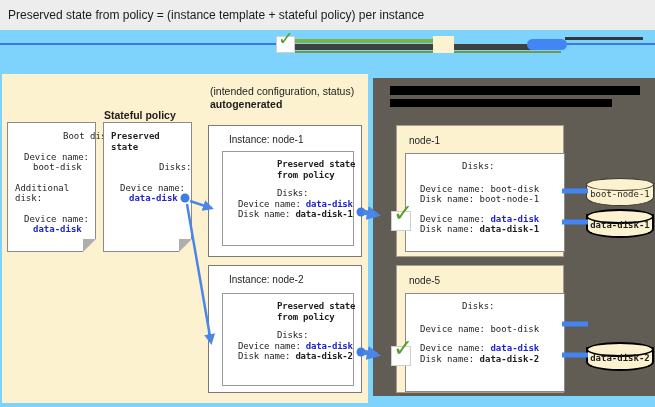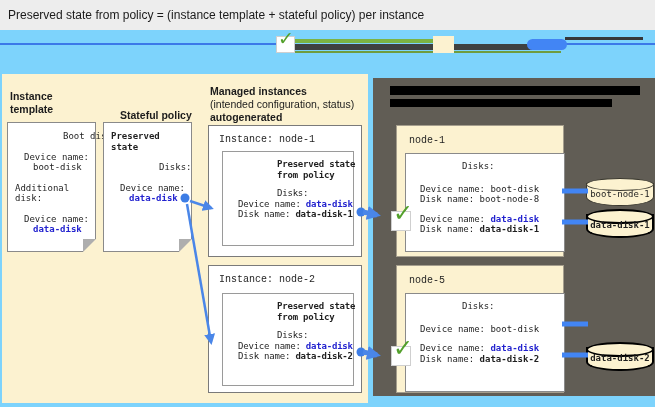--- a/index.html
+++ b/index.html
@@ -40,26 +40,26 @@
   .dl{white-space:nowrap;padding-left:48px;}
   .ind1{padding-left:9px;}
   .ind2{padding-left:18px;}
   .mt{margin-top:10px;}
   .mt8{margin-top:8px;}
   .b{font-weight:bold;}
   .blue{color:#2323cf;font-weight:bold;}
 
   
   .ibox{background:#fff;border:1px solid #7a7a7a;}
-  .ibox-title{position:absolute;left:10px;top:8px;font-family:Liberation Mono, monospace;font-size:10px;color:#1f1f1f;}
+  .ibox-title{position:absolute;left:20px;top:8px;font-family:Liberation Sans, sans-serif;font-size:10px;color:#1f1f1f;}
   .inner{position:absolute;border:1px solid #9a9a9a;background:#fff;padding:7px 0 0 6px;letter-spacing:-0.2px;}
 
   
   .nbox{background:#fcf2d0;border:1px solid #a59e8d;}
-  .nbox-title{position:absolute;left:12px;top:9px;font-family:Liberation Mono, monospace;font-size:10px;color:#1f1f1f;}
+  .nbox-title{position:absolute;left:12px;top:9px;font-family:Liberation Sans, sans-serif;font-size:10px;color:#1f1f1f;}
   .nwhite{position:absolute;left:8px;top:27px;width:150px;height:90px;background:#fff;border:1px solid #8a8a8a;padding:7px 0 0 8px;box-sizing:content-box;}
   .nwhite .ind1{padding-left:6px;}
 
   
   .checkbox{width:18px;height:18px;background:#fff;border:1px solid #cfcfcf;z-index:45;}
   .checkbox .ck{position:absolute;left:1px;top:-11px;font-size:24px;font-weight:bold;color:#53a02b;
                 font-family:"DejaVu Sans",sans-serif;line-height:24px;}
   .checkbox.small{width:17px;height:15px;}
   .checkbox.small .ck{font-size:19px;top:-8px;left:1px;line-height:19px;}
 
@@ -93,24 +93,22 @@
   <div class="abs checkbox small" style="left:276px;top:36px;">
     <span class="ck">✓</span>
   </div>
 
   <div id="cream-panel" class="abs"></div>
   <div id="gray-panel" class="abs"></div>
 
   <div class="abs redact" style="left:390px;top:86px;width:250px;height:9px;"></div>
   <div class="abs redact" style="left:390px;top:99px;width:222px;height:8px;"></div>
 
-  <div class="abs seclabel" style="left:10px;top:90px;width:72px;">Instance template</div>
-  <div class="abs seclabel" style="left:104px;top:109px;width:90px;margin-left:16px;">Stateful policy</div>
+  <div class="abs seclabel" style="left:104px;top:109px;width:90px;">Stateful policy</div>
   <div class="abs seclabel" style="left:210px;top:85px;width:160px;white-space:nowrap;">
-    <div>Managed instances</div>
     <div class="reg">(intended configuration, status)</div>
     <div>autogenerated</div>
   </div>
 
   <div class="abs doc mono" style="left:7px;top:122px;width:87px;height:128px;">
     <div class="pad">
       <div class="dl">Boot disk:</div>
       <div class="dl ind1 mt">Device name:</div>
       <div class="dl ind2">boot-disk</div>
       <div class="mt" style="white-space:normal;width:64px;">Additional disk:</div>
@@ -150,21 +148,21 @@
       <div class="dl ind1"><span>Device name: </span><span class="blue">data-disk</span></div>
       <div class="dl ind1"><span>Disk name: </span><span class="b">data-disk-2</span></div>
     </div>
   </div>
 
   <div class="abs nbox" style="left:396px;top:125px;width:166px;height:130px;">
     <div class="nbox-title">node-1</div>
     <div class="nwhite mono">
       <div class="dl">Disks:</div>
       <div class="dl ind1" style="margin-top:12px;">Device name: boot-disk</div>
-      <div class="dl ind1">Disk name: boot-node-8</div>
+      <div class="dl ind1">Disk name: boot-node-1</div>
       <div class="dl ind1" style="margin-top:9px;"><span>Device name: </span><span class="blue">data-disk</span></div>
       <div class="dl ind1"><span>Disk name: </span><span class="b">data-disk-1</span></div>
     </div>
   </div>
 
   <div class="abs nbox" style="left:396px;top:265px;width:166px;height:126px;">
     <div class="nbox-title">node-5</div>
     <div class="nwhite mono">
       <div class="dl">Disks:</div>
       <div class="dl ind1" style="margin-top:12px;">Device name: boot-disk</div>

